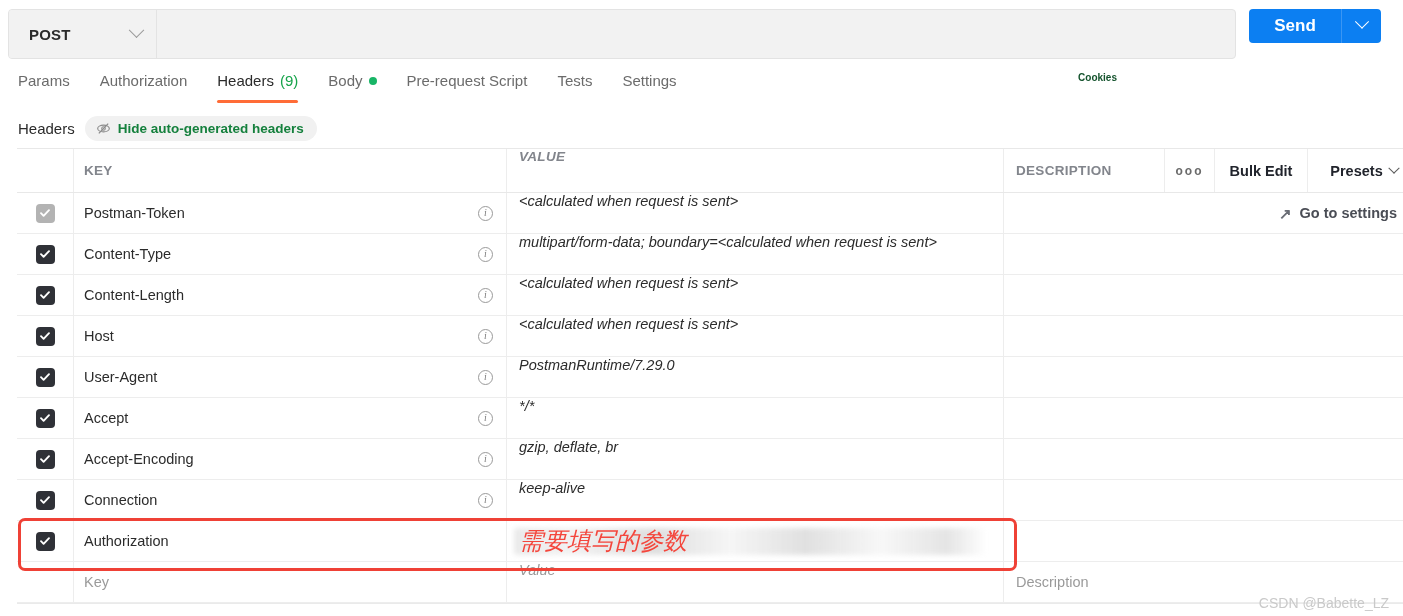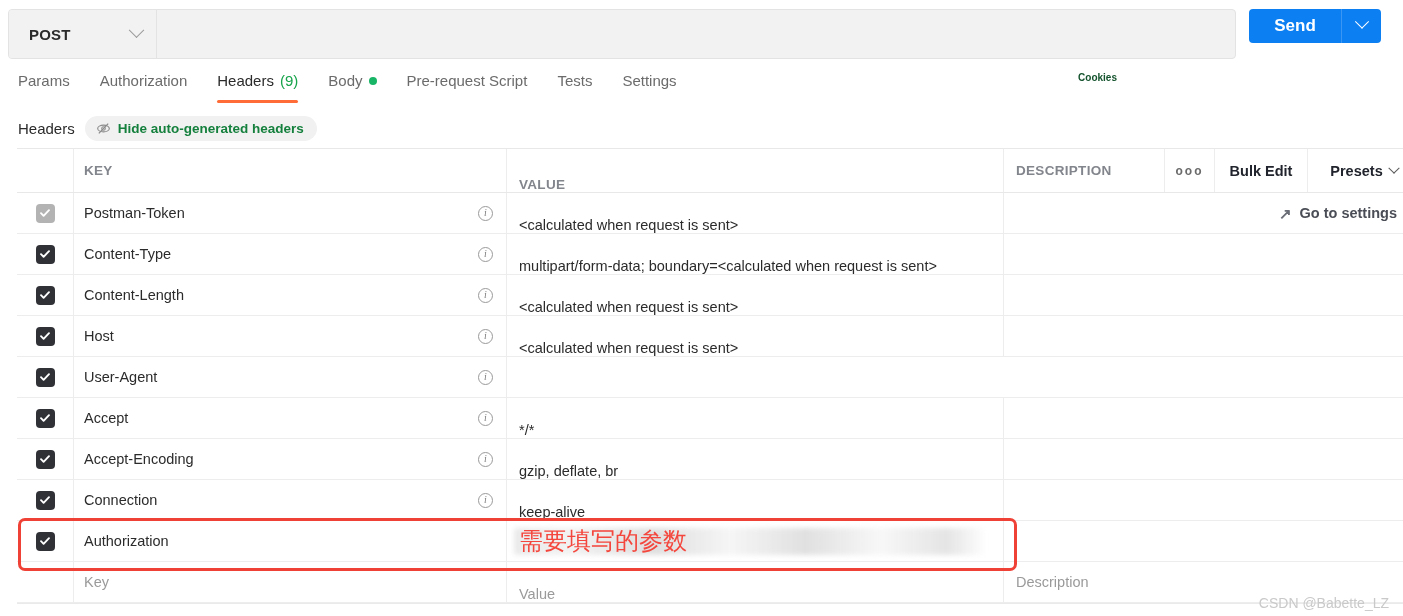--- a/index.html
+++ b/index.html
@@ -245,26 +245,27 @@
     align-items: center;
     justify-content: space-between;
     padding: 0 13px 0 10px;
     border-right: 1px solid #ededed;
     flex: 0 0 auto;
     position: relative;
   }
   .c-val {
     width: 497px;
     display: flex;
-    align-items: flex-end;
+    align-items: flex-start;
     padding: 0 12px;
     border-right: 1px solid #ededed;
     flex: 0 0 auto;
     position: relative;
     overflow: hidden;
+    font-style: italic;
   }
   .c-desc {
     flex: 1 1 auto;
     display: flex;
     align-items: center;
     padding: 0 12px;
     position: relative;
   }
   .hdr-txt {
     font-size: 13.5px;
@@ -576,20 +577,23 @@
         <span class="cb">
           <svg width="12" height="12" viewBox="0 0 12 12">
               <polyline points="2,6.2 4.6,8.8 10,3.2" fill="none" stroke="#ffffff" stroke-width="1.9" stroke-linecap="round" stroke-linejoin="round"></polyline>
             </svg>
         </span>
       </div>
       <div class="c-key">
         <span class="keytxt">User-Agent</span>
         <span class="info-ic">i</span>
       </div>
+      <div class="c-val">
+        <span class="valtxt">PostmanRuntime/7.29.0</span>
+      </div>
       <div class="c-desc">
         <span class="valtxt"></span>
       </div>
     </div>
 
     <div class="trow">
       <div class="c-check">
         <span class="cb">
           <svg width="12" height="12" viewBox="0 0 12 12">
               <polyline points="2,6.2 4.6,8.8 10,3.2" fill="none" stroke="#ffffff" stroke-width="1.9" stroke-linecap="round" stroke-linejoin="round"></polyline>

